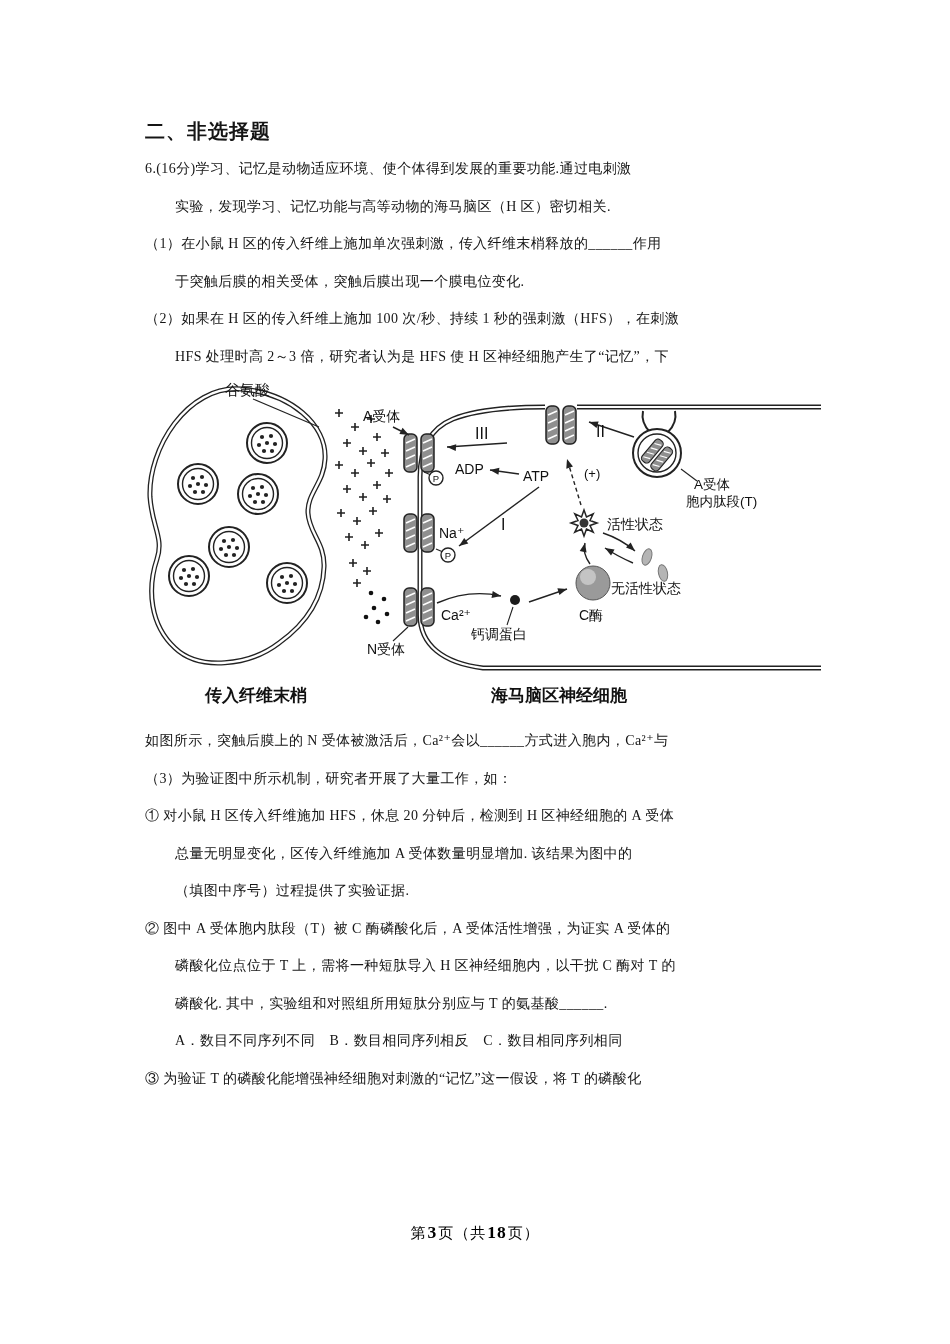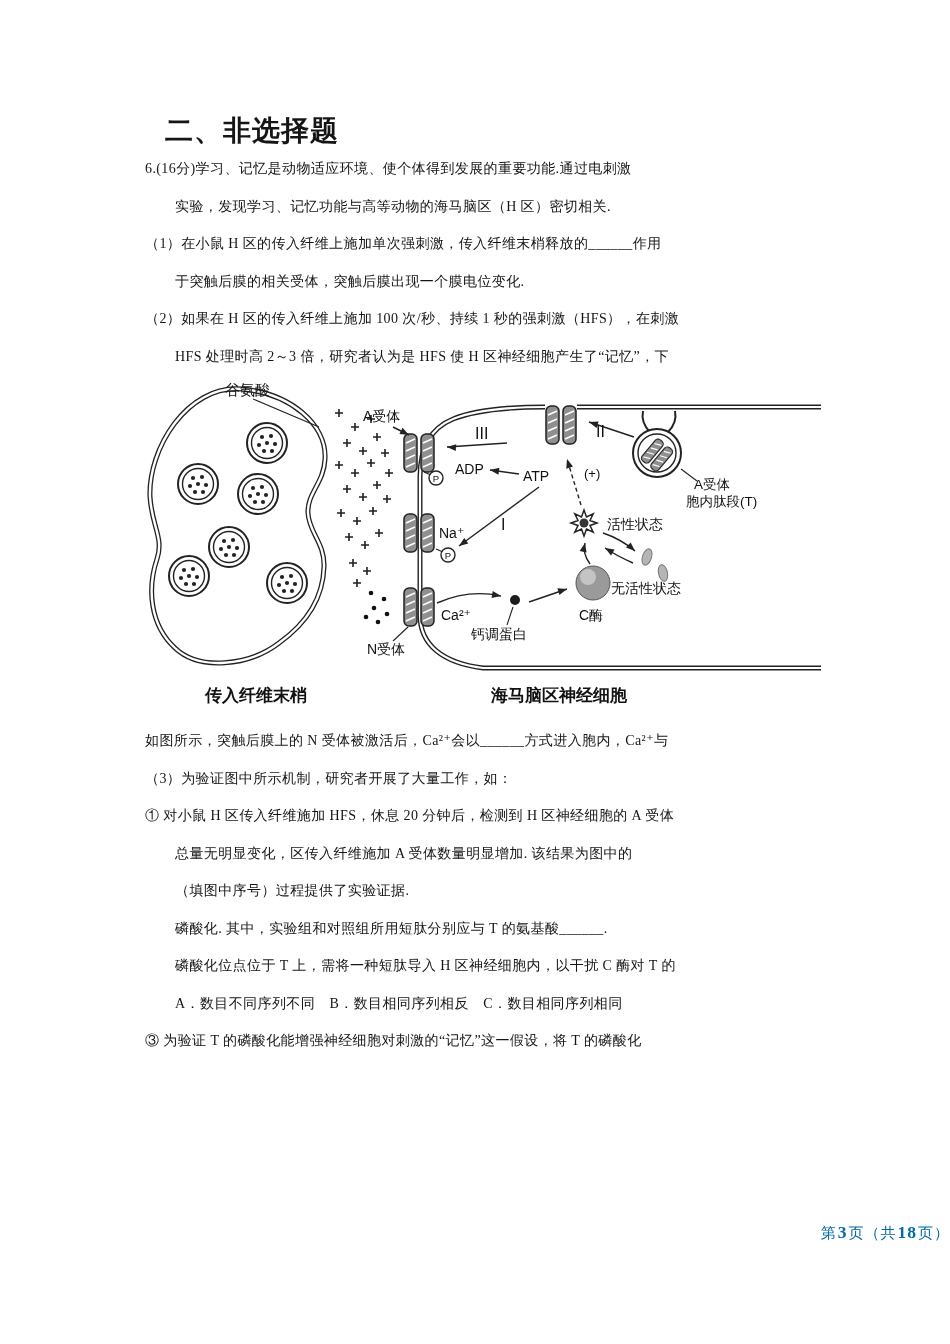--- a/index.html
+++ b/index.html
@@ -4,28 +4,28 @@
 <style>
   * { margin:0; padding:0; box-sizing:border-box; }
   html,body { background:#ffffff; }
   body {
     width:950px; height:1344px;
     font-family:"Liberation Serif","DejaVu Serif",serif;
     color:#151515;
   }
   .page { position:relative; width:950px; height:1344px; overflow:hidden; background:#fff; }
   .content { position:absolute; left:145px; top:112px; width:675px; }
-  .section-title { font-size:28px; font-weight:bold; line-height:38px; letter-spacing:1px;margin-left:20px; }
+  .section-title { font-size:20px; font-weight:bold; line-height:38px; letter-spacing:1px; }
   .line { font-size:14px; line-height:37.5px; white-space:nowrap; letter-spacing:0.4px; }
   .indent1 { padding-left:30px; }
   .diagram-wrap { margin:2px 0 0 -4px; width:680px; height:345px; }
   .diagram text { font-family:"Liberation Sans","DejaVu Sans",sans-serif; fill:#111; }
   .footer {
-    position:absolute; left:0; right:0; top:1222px; text-align:right;
-    font-size:15px; color:#0369a1; letter-spacing:1px;
+    position:absolute; left:0; right:0; top:1222px; text-align:center;
+    font-size:15px; color:#000000; letter-spacing:1px;
   }
   .footer .num { font-weight:bold; font-size:17.5px; padding:0 1px; }
 </style>
 </head>
 <body>
 
 <div class="page">
   <div class="content">
 
     <div class="section-title">二、非选择题</div>
@@ -187,22 +187,23 @@
     </div>
 
     <div class="line">如图所示，突触后膜上的 N 受体被激活后，Ca²⁺会以______方式进入胞内，Ca²⁺与</div>
 
     <div class="line">（3）为验证图中所示机制，研究者开展了大量工作，如：</div>
 
     <div class="line">① 对小鼠 H 区传入纤维施加 HFS，休息 20 分钟后，检测到 H 区神经细胞的 A 受体</div>
     <div class="line indent1">总量无明显变化，区传入纤维施加 A 受体数量明显增加. 该结果为图中的</div>
     <div class="line indent1">（填图中序号）过程提供了实验证据.</div>
 
+    <div class="line">② 图中 A 受体胞内肽段（T）被 C 酶磷酸化后，A 受体活性增强，为证实 A 受体的</div>
+    <div class="line indent1">磷酸化位点位于 T 上，需将一种短肽导入 H 区神经细胞内，以干扰 C 酶对 T 的</div>
     <div class="line indent1">磷酸化. 其中，实验组和对照组所用短肽分别应与 T 的氨基酸______.</div>
-    <div class="line indent1">磷酸化位点位于 T 上，需将一种短肽导入 H 区神经细胞内，以干扰 C 酶对 T 的</div>
 
     <div class="line indent1">A．数目不同序列不同　B．数目相同序列相反　C．数目相同序列相同</div>
 
     <div class="line">③ 为验证 T 的磷酸化能增强神经细胞对刺激的“记忆”这一假设，将 T 的磷酸化</div>
   </div>
 
   <div class="footer">
     <span>第</span><span class="num">3</span><span>页（共</span><span class="num">18</span><span>页）</span>
   </div>
 </div>

